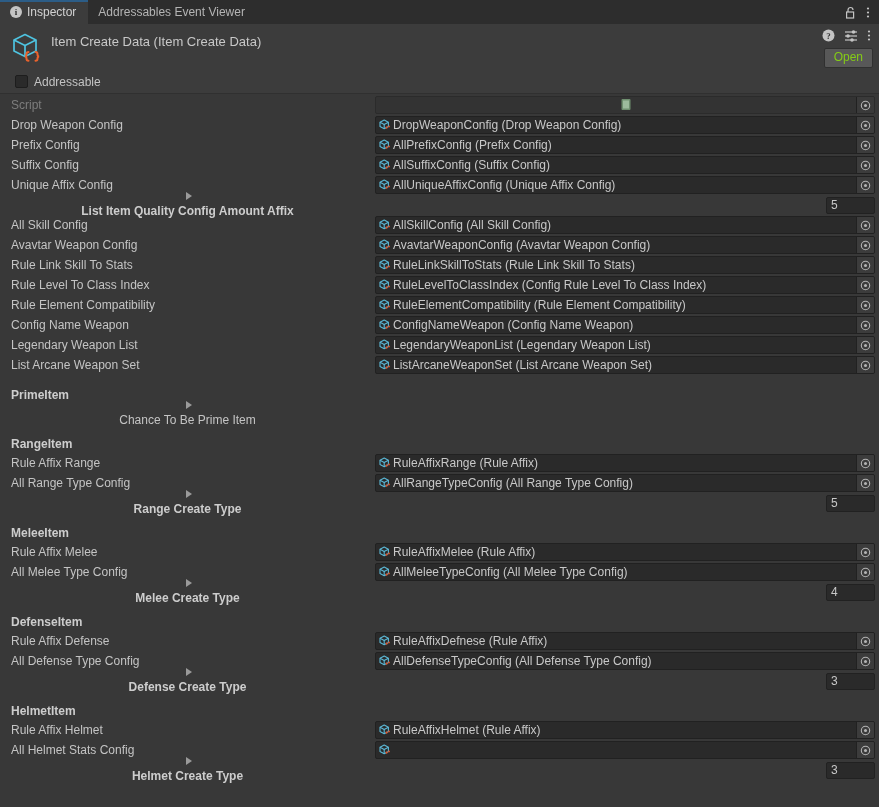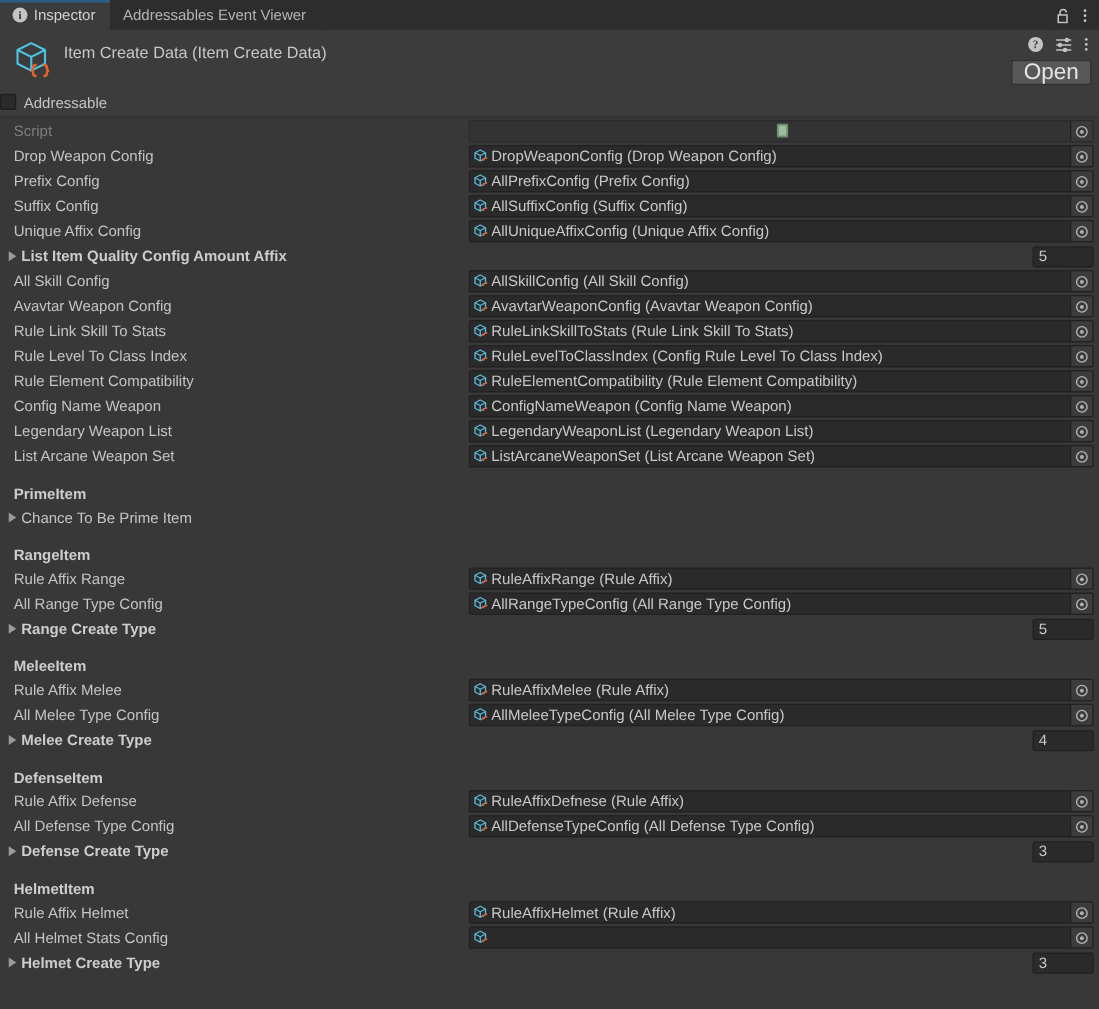--- a/index.html
+++ b/index.html
@@ -72,32 +72,32 @@
   }
   .header-icons {
     position: absolute; right: 8px; top: 5px;
     display: flex; align-items: center; gap: 9px;
   }
   .open-btn {
     position: absolute; right: 6px; top: 24px;
     background: #585858;
     border: 1px solid #303030;
     border-radius: 2px;
-    color: #e5e5e5;
-    font-size: 18px;
+    color: #84cc16;
+    font-size: 12px;
     padding: 1px 9px 2px 9px;
     line-height: 15px;
   }
 
   
   .addressable-row {
     height: 24px;
     background: #3c3c3c;
     display: flex; align-items: center;
-    padding-left: 0;
+    padding-left: 15px;
     border-bottom: 1px solid #303030;
   }
   .checkbox {
     width: 13px; height: 13px;
     background: #2a2a2a;
     border: 1px solid #1d1d1d;
     border-radius: 2px;
     margin-right: 6px;
   }
   .addressable-label { font-size: 12px; color: #c4c4c4; }
@@ -116,21 +116,21 @@
   .row .label {
     width: 375px;
     padding-left: 11px;
     font-size: 12px;
     color: #c4c4c4;
     white-space: nowrap;
     overflow: hidden;
   }
   .row .label.dim { color: #7d7d7d; }
   .row .label.bold { font-weight: bold; color: #cdcdcd; }
-  .row .label.foldout { padding-left: 5px; display: flex; align-items: center; gap: 4px; }
+  .row .label.foldout { padding-left: 0; display: flex; align-items: center; gap: 4px; flex-direction: column; }
   .tri {
     width: 0; height: 0;
     border-left: 6px solid #9a9a9a;
     border-top: 4px solid transparent;
     border-bottom: 4px solid transparent;
     flex: none;
     margin-left: 2px;
   }
 
   

